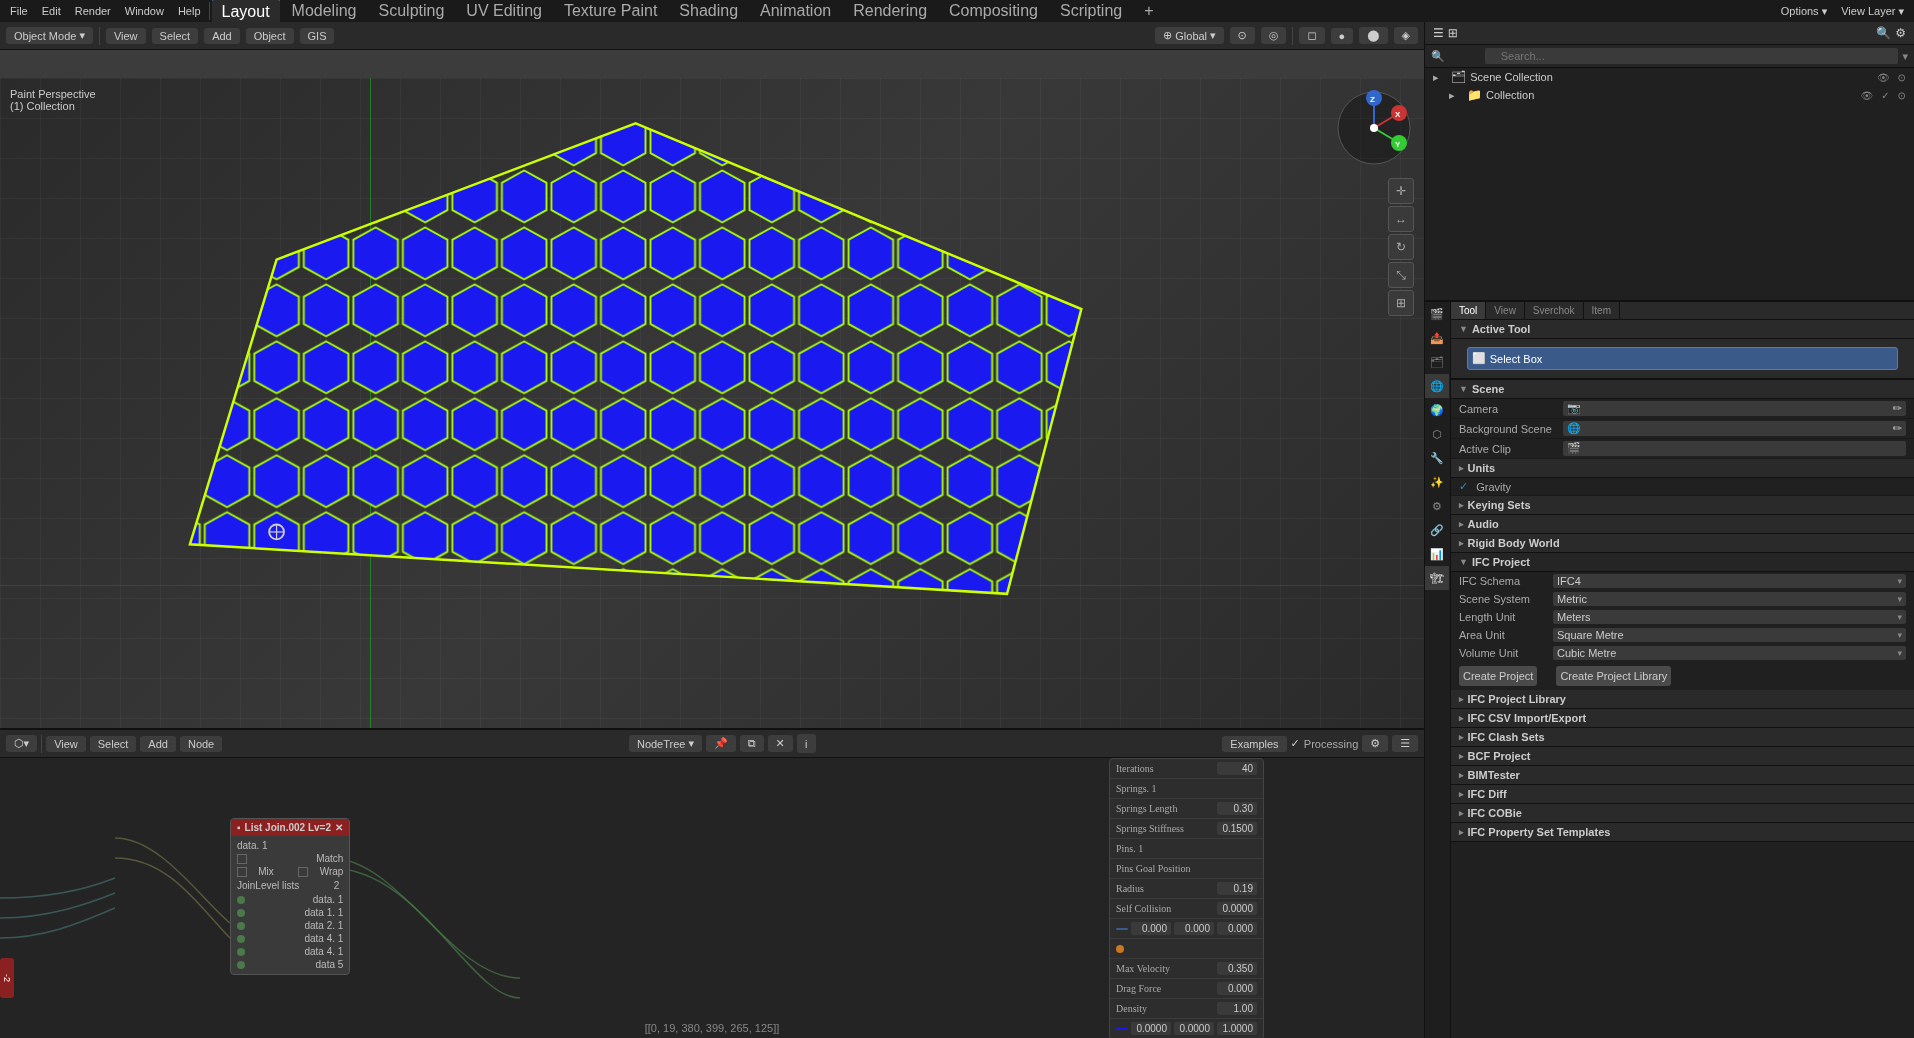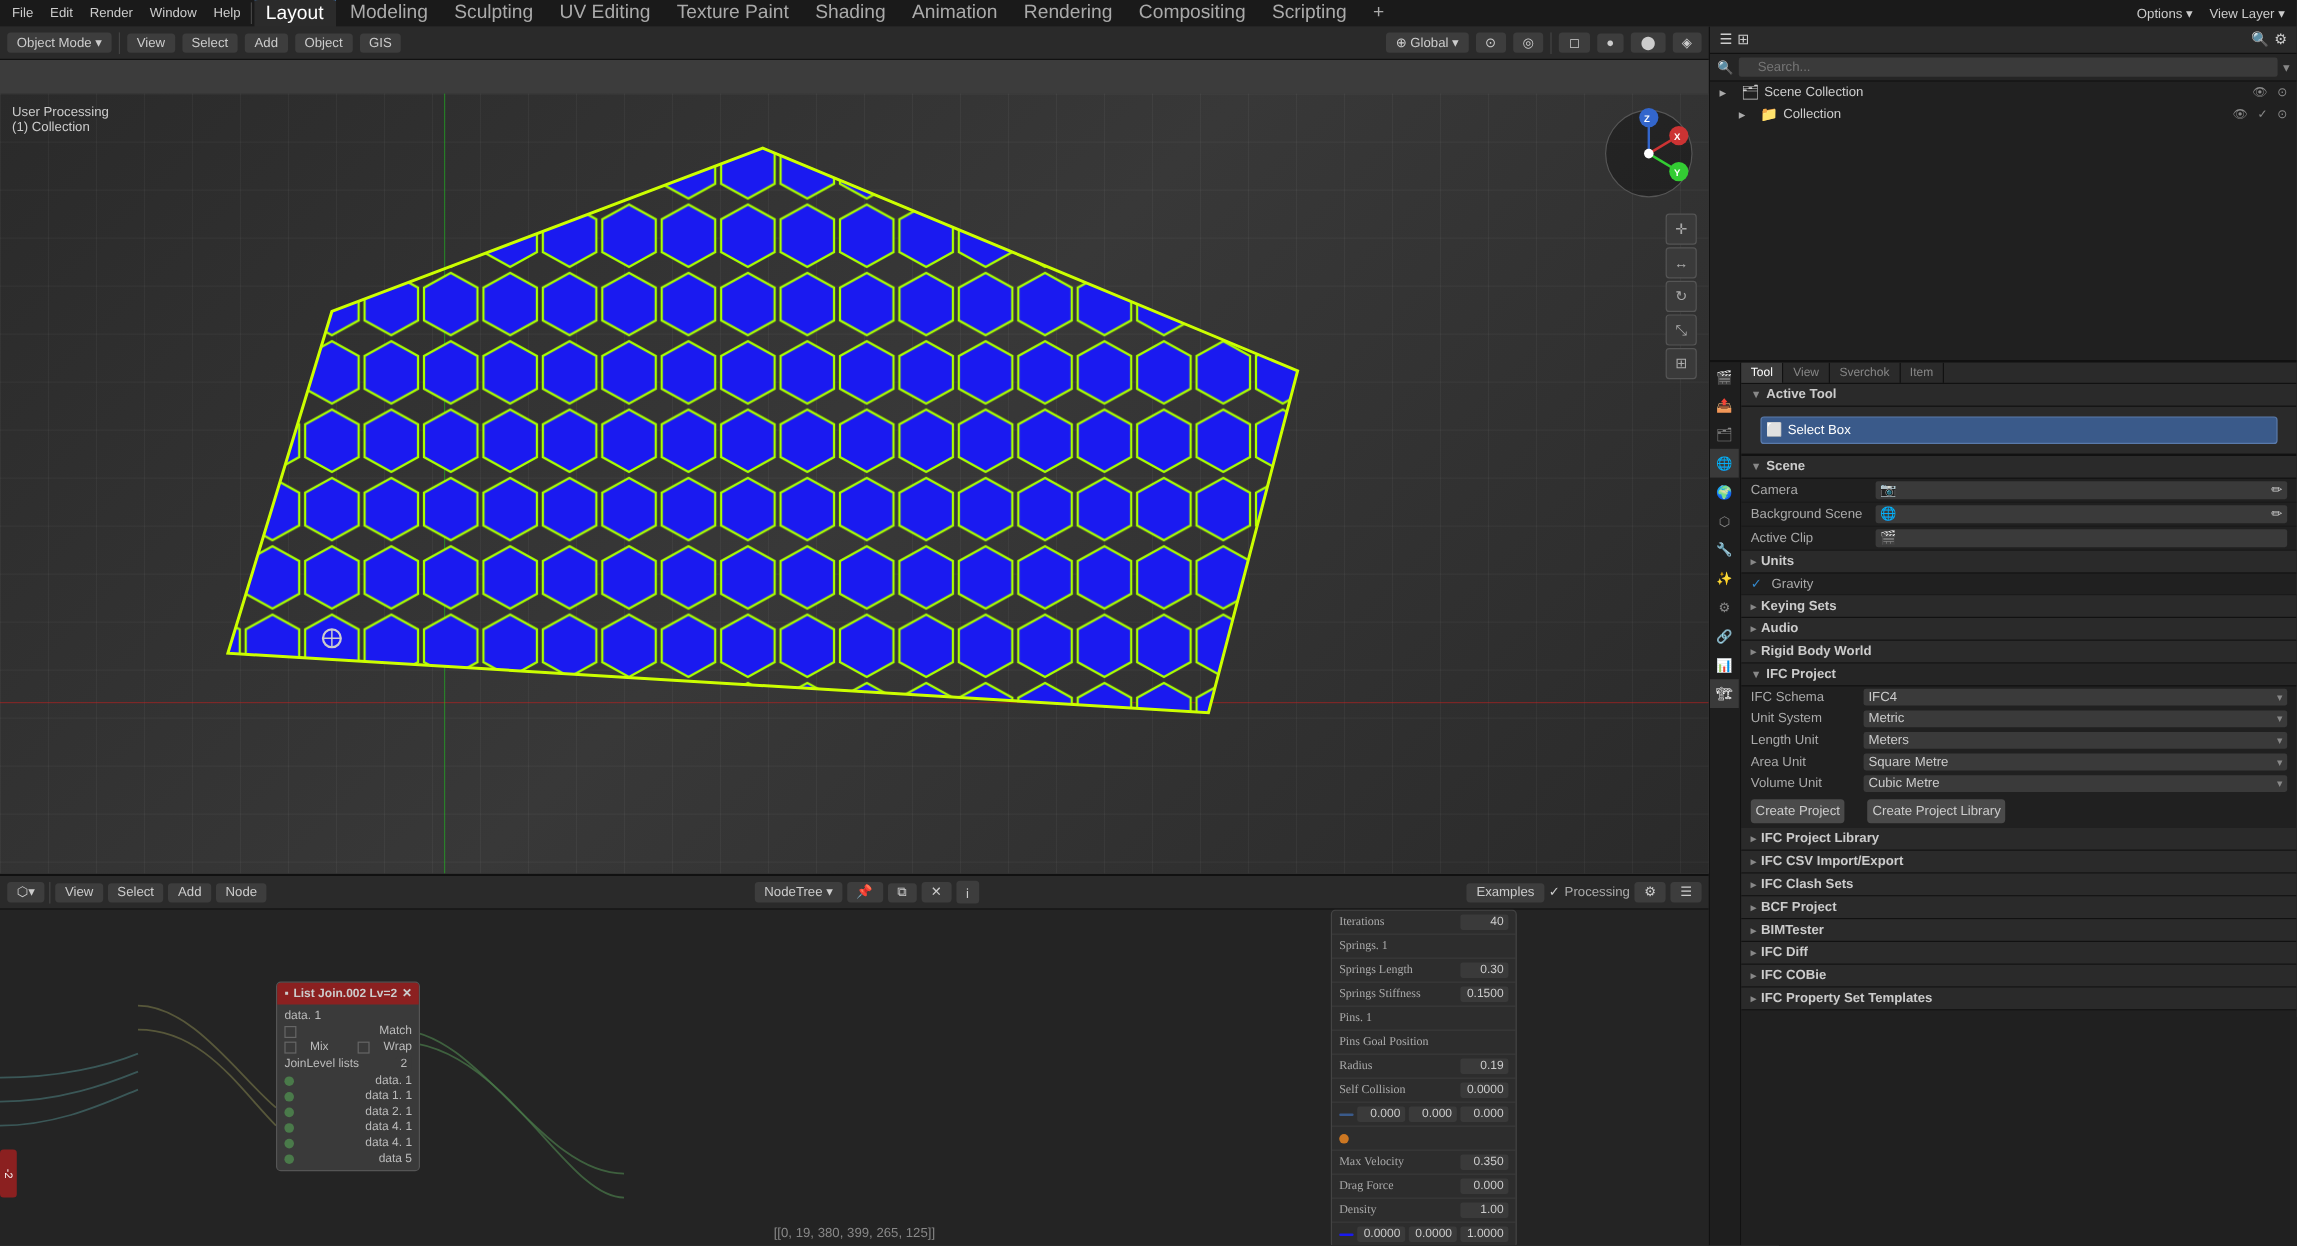--- a/index.html
+++ b/index.html
@@ -505,21 +505,21 @@
 
             <polygon points="390,10 750,160 690,390 30,350 100,120" fill="none" stroke="#ccff00" stroke-width="2"></polygon>
           </g>
 
           <circle cx="100" cy="340" r="6" fill="none" stroke="#cccccc" stroke-width="1.5"></circle>
           <line x1="94" y1="340" x2="106" y2="340" stroke="#cccccc" stroke-width="1"></line>
           <line x1="100" y1="334" x2="100" y2="346" stroke="#cccccc" stroke-width="1"></line>
         </svg>
 
         <div class="viewport-label">
-          <div>User Processing</div>
+          <div>Paint Perspective</div>
           <div>(1) Collection</div>
         </div>
 
         <div class="nav-gizmo">
           <svg width="80" height="80" viewBox="0 0 80 80" xmlns="http://www.w3.org/2000/svg">
             <circle cx="40" cy="40" r="36" fill="rgba(0,0,0,0.3)" stroke="#555" stroke-width="1"></circle>
 
             <line x1="40" y1="40" x2="65" y2="25" stroke="#cc3333" stroke-width="2"></line>
             <circle cx="65" cy="25" r="8" fill="#cc3333"></circle>
             <text x="61" y="29" fill="white" font-size="8" font-weight="bold">X</text>
@@ -718,21 +718,21 @@
 
         <span style="font-size:12px">☰</span>
         <span style="font-size:12px">⊞</span>
         <span style="flex:1"></span>
         <span style="font-size:12px">🔍</span>
         <span style="font-size:12px">⚙</span>
       </div>
 
       <div style="display:flex;align-items:center;padding:3px 6px;background:#252525;border-bottom:1px solid #111;gap:4px;">
         <span style="color:#888">🔍</span>
-        <input type="text" placeholder="Search..." style="flex: 1 1 0%; background: rgb(58, 58, 58); border: none; color: rgb(204, 204, 204); font-size: 11px; padding: 2px 16px; border-radius: 2px;">
+        <input type="text" placeholder="Search..." style="flex: 1 1 0%; background: rgb(58, 58, 58); border: none; color: rgb(204, 204, 204); font-size: 11px; padding: 2px 16px; border-radius: 2px; margin-left: 36px;">
         <span style="color:#888">▾</span>
       </div>
 
       <div class="outliner-item">
         <span class="outliner-icon">▸</span>
         <span style="font-size:12px">🗂</span>
         <span class="outliner-item-name">Scene Collection</span>
         <div style="flex:1"></div>
         <span style="color:#888;font-size:10px">👁</span>
         <span style="color:#888;font-size:10px;margin-left:4px">⊙</span>
@@ -863,21 +863,21 @@
         <div class="ifc-field-row">
           <span class="ifc-field-label">IFC Schema</span>
           <div class="ifc-field-value">
             <span>IFC4</span>
             <span class="dropdown-arrow">▾</span>
           </div>
         </div>
 
         
         <div class="ifc-field-row">
-          <span class="ifc-field-label">Unit System</span>
+          <span class="ifc-field-label">Scene System</span>
           <div class="ifc-field-value">
             <span>Metric</span>
             <span class="dropdown-arrow">▾</span>
           </div>
         </div>
 
         
         <div class="ifc-field-row">
           <span class="ifc-field-label">Length Unit</span>
           <div class="ifc-field-value">

